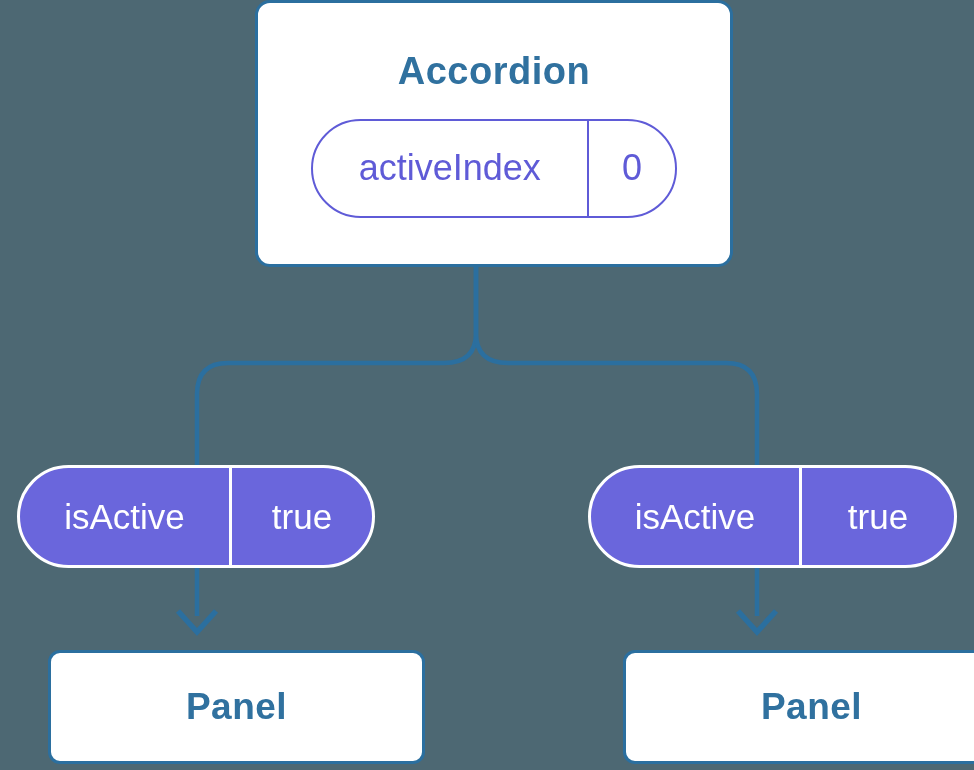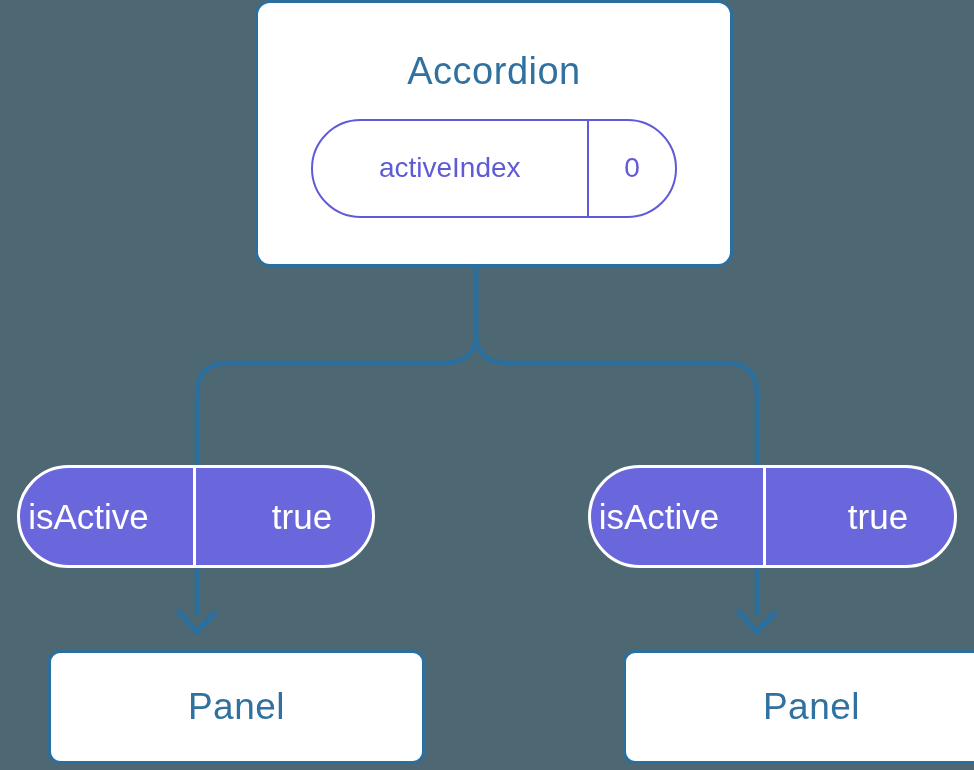--- a/index.html
+++ b/index.html
@@ -43,21 +43,21 @@
     z-index: 2;
   }
   .root-box {
     left: 255px; top: 0; width: 478px; height: 267px;
     border-radius: 15px;
     display: flex; flex-direction: column; align-items: center;
     padding-top: 46px;
   }
   .component-title {
     color: var(--text-blue, #30719f);
-    font-size: 38px; font-weight: 400;
+    font-size: 38px; font-weight: 700;
     letter-spacing: 0.5px;
     line-height: 1.2;
   }
   .leaf-box {
     top: 650px; width: 377px; height: 114px;
     border-radius: 12px;
     display: flex; align-items: center; justify-content: center; margin-left: 40px;
   }
   .leaf-left  { left: 8px; }
   .leaf-right { left: 583px; }
@@ -65,21 +65,21 @@
 
   
   .state-pill {
     margin-top: 24px;
     width: 366px; height: 99px;
     border: 2.5px solid var(--purple-outline, #5f5bd7);
     border-radius: 60px;
     background: var(--box-white, #fff);
     display: flex; align-items: stretch;
     color: var(--purple-outline, #5f5bd7);
-    font-size: 28px;
+    font-size: 36px;
     overflow: hidden;
   }
   .state-pill .seg {
     display: flex; align-items: center; justify-content: center;
   }
   .state-pill .seg-name { flex: 1; }
   .state-pill .seg-value { width: 86px; }
   .state-pill .pill-divider {
     width: 2.5px;
     background: var(--purple-outline, #5f5bd7);
@@ -90,21 +90,20 @@
     position: absolute;
     top: 465px; height: 103px;
     background: var(--purple-fill, #6a66dc);
     border: 3px solid #ffffff;
     border-radius: 60px;
     display: flex; align-items: stretch;
     color: #ffffff;
     font-size: 35px;
     z-index: 2;
     overflow: hidden;
-    gap: 36px;
   }
   .prop-pill .seg {
     display: flex; align-items: center; justify-content: center;
   }
   .prop-pill .seg-name { flex: 1; }
   .prop-pill .pill-divider { width: 3px; background: #ffffff; }
   .prop-left  { left: 17px;  width: 358px; }
   .prop-left  .seg-value { width: 140px; }
   .prop-right { left: 588px; width: 369px; }
   .prop-right .seg-value { width: 152px; }

